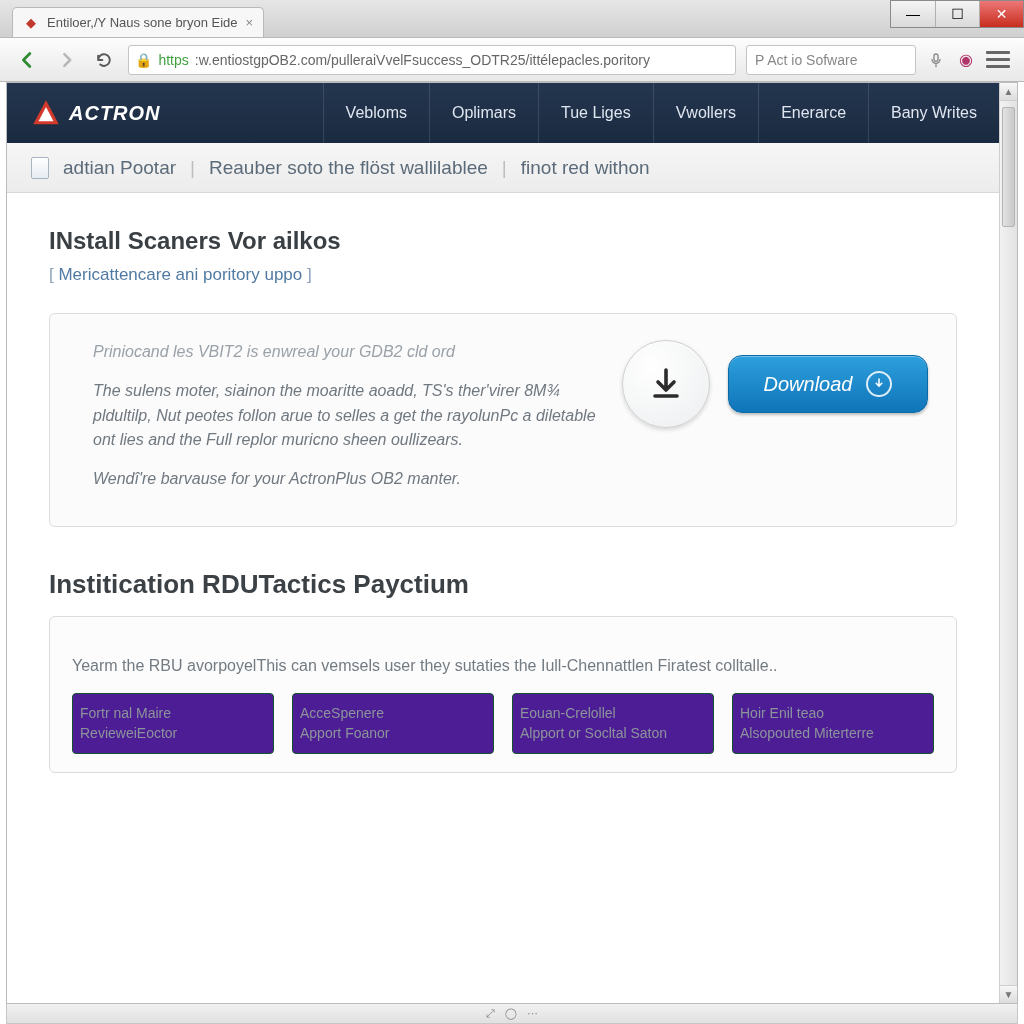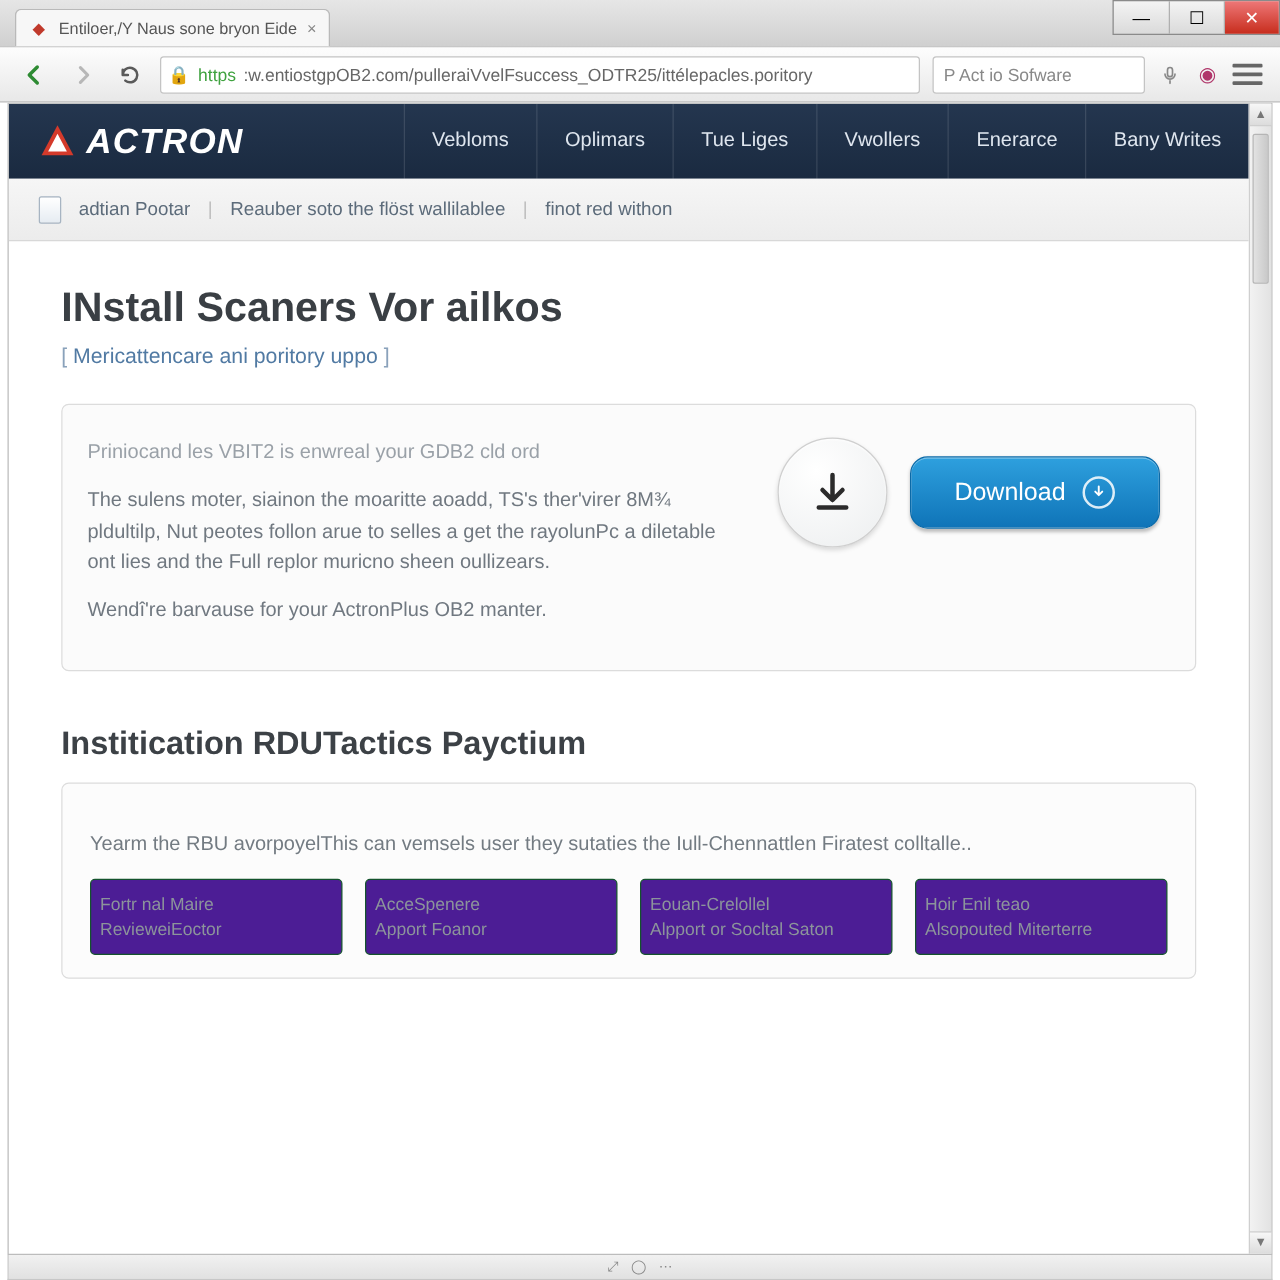--- a/index.html
+++ b/index.html
@@ -130,68 +130,69 @@
   
   .site-header {
     height:60px;
     background:linear-gradient(#24364f,#1a2a40);
     display:flex; align-items:stretch;
   }
   .logo {
     display:flex; align-items:center; gap:8px;
     padding:0 24px;
     color:#fff; font-weight:bold; font-style:italic;
-    font-size:28px; letter-spacing:1px;
+    font-size:20px; letter-spacing:1px;
   }
   .logo svg { width:30px; height:30px; }
   .mainnav { display:flex; margin-left:auto; }
   .mainnav .item {
     display:flex; align-items:center; padding:0 22px;
     color:#dfe6ef; font-size:16px;
     border-left:1px solid rgba(255,255,255,0.12);
     cursor:pointer;
   }
 
   
   .infobar {
     height:50px;
     background:linear-gradient(#f6f6f6,#ececec);
     border-bottom:1px solid #d8d8d8;
     display:flex; align-items:center;
     padding:13px 24px; gap:14px;
-    font-size:15px; color:#5c6b7a;
+    font-size:19px; color:#5c6b7a;
   }
   .infobar .sep { color:#bdbdbd; }
   .infobar .iicon {
     width:18px; height:22px;
     border:1px solid #a7b4c2;
     border-radius:2px;
     background:linear-gradient(#fff,#e6ecf2);
   }
 
   
   .content { padding:34px 42px 20px 42px; }
   h1 {
-    font-size:33px; font-weight:600; color:#3a3f44;
+    font-size:24px; font-weight:600; color:#3a3f44;
     margin-bottom:10px;
   }
   .subtitle {
     font-size:17px; color:#517aa3;
   }
   .subtitle::before { content:"[ "; color:#8aa2bb; }
   .subtitle::after  { content:" ]"; color:#8aa2bb; }
 
   .panel {
     margin-top:28px;
     border:1px solid #dcdcdc;
     border-radius:6px;
     background:#fbfbfb;
-    padding:26px 28px 20px 20px;
+    padding:26px 28px 20px 43px;
     display:flex; gap:24px;
     align-items:flex-start;
+    font-style:italic;
   }
   .panel .text { flex:1; font-size:16px; color:#707880; line-height:1.55; }
   .panel .text .lead { color:#9aa1a8; margin-bottom:14px; }
   .panel .text p { margin-bottom:14px; }
   .panel .foot {
     text-align:center; font-size:14px; color:#93a07e;
     margin-top:6px;
   }
   .panel .foot .lk { color:#3b78b8; }
 

